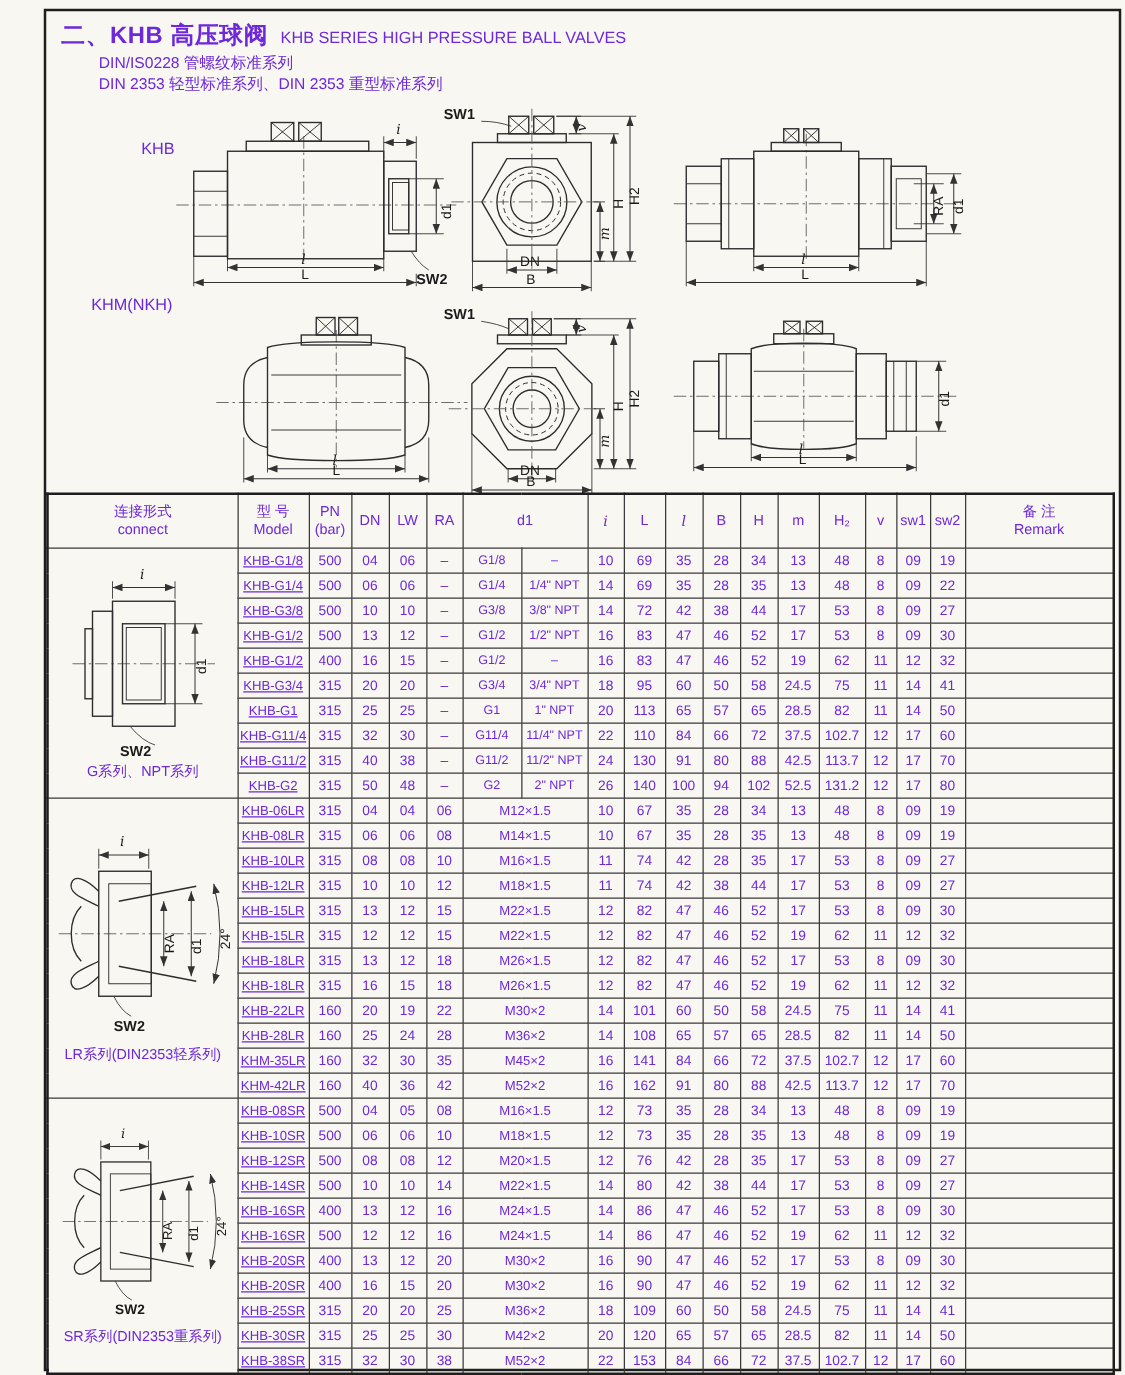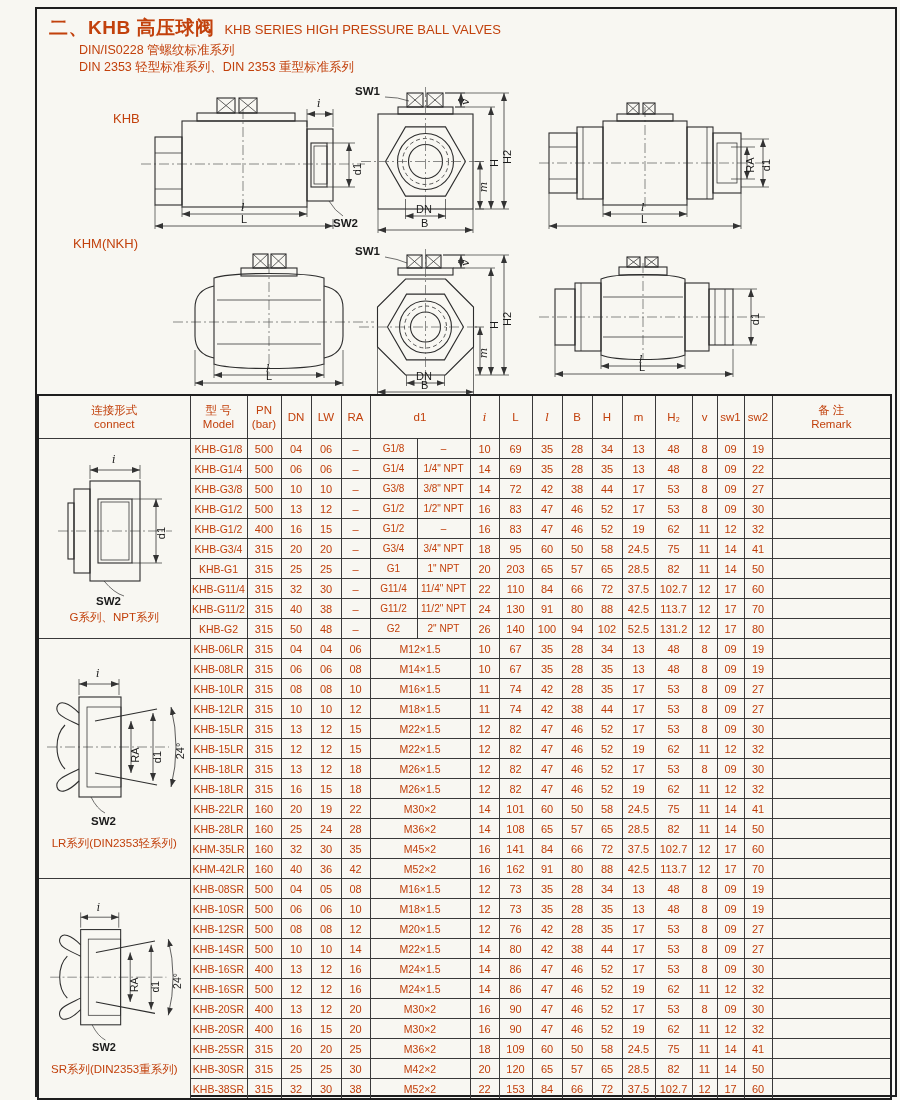--- a/index.html
+++ b/index.html
@@ -1,17 +1,17 @@
 <!DOCTYPE html>
 <html><head>
 <meta charset="utf-8">
 <style>
   html,body{margin:0;padding:0;background:#d8d5ce;}
   .sheet{position:relative;width:900px;height:1100px;background:#f8f7f2;
-         font-family:"Liberation Sans",sans-serif;color:#c2410c;overflow:hidden;}
+         font-family:"Liberation Sans",sans-serif;color:#6d28d9;overflow:hidden;}
   .frame{position:absolute;left:35px;top:7px;width:858px;height:1086px;border:2.5px solid #1e1e1e;}
   .title-row{position:absolute;left:12px;top:6px;white-space:nowrap;}
   .title-zh{font-size:19px;font-weight:bold;letter-spacing:.5px;}
   .title-en{font-size:13px;margin-left:10px;}
   .subs{position:absolute;left:42px;top:33px;font-size:12.5px;line-height:17px;}
   .series-label{position:absolute;font-size:13px;font-weight:bold;}
   .lbl-khb{left:28px;top:102px;margin-left:48px;}
   .lbl-khm{left:24px;top:227px;font-weight:normal;margin-left:12px;}
   .dwg{position:absolute;}
   .dwg1{left:100px;top:84px;}  .dwg2{left:316px;top:76px;}  .dwg3{left:498px;top:90px;}
@@ -26,21 +26,21 @@
   .cl{fill:none;stroke:#5a5a5a;stroke-width:.7;stroke-dasharray:10 3 2 3;}
   .ext{fill:none;stroke:#333;stroke-width:.7;}
   .dim{fill:none;stroke:#333;stroke-width:.8;marker-start:url(#arwS);marker-end:url(#arwE);}
   
   .spec-table{position:absolute;left:0px;top:385px;width:855px;border-collapse:collapse;
               table-layout:fixed;font-size:11px;}
   .spec-table th,.spec-table td{border:1px solid #3a3a3a;text-align:center;padding:0;
               height:19px;overflow:hidden;white-space:nowrap;}
   .spec-table{border:2px solid #1e1e1e;}
   .spec-table thead th{height:42px;font-weight:normal;font-size:11.5px;line-height:14px;}
-  .c-model{font-size:10.5px;}
+  .c-model{font-size:10.5px;text-decoration:underline;}
   .c-d1b,.c-d1a{font-size:10px;margin-top:40px;}
   .c-d1m{font-size:10.5px;}
   .col-l-italic,.it-head{font-style:italic;font-family:"DejaVu Serif",serif;}
   .connect-cell{vertical-align:middle;background:#f8f7f2;}
   .connect-wrap{display:flex;flex-direction:column;align-items:center;justify-content:center;}
   .series-caption{font-size:11.5px;margin-top:1px;}
 </style>
 </head>
 <body>
 
@@ -487,21 +487,21 @@
           </tr>
           <tr>
             <td class="c-model">KHB-G1</td>
             <td>315</td>
             <td>25</td>
             <td>25</td>
             <td>–</td>
             <td class="c-d1a">G1</td>
             <td class="c-d1b">1" NPT</td>
             <td>20</td>
-            <td>203</td>
+            <td>113</td>
             <td>65</td>
             <td>57</td>
             <td>65</td>
             <td>28.5</td>
             <td>82</td>
             <td>11</td>
             <td>14</td>
             <td>50</td>
             <td class="c-remark"></td>
           </tr>

